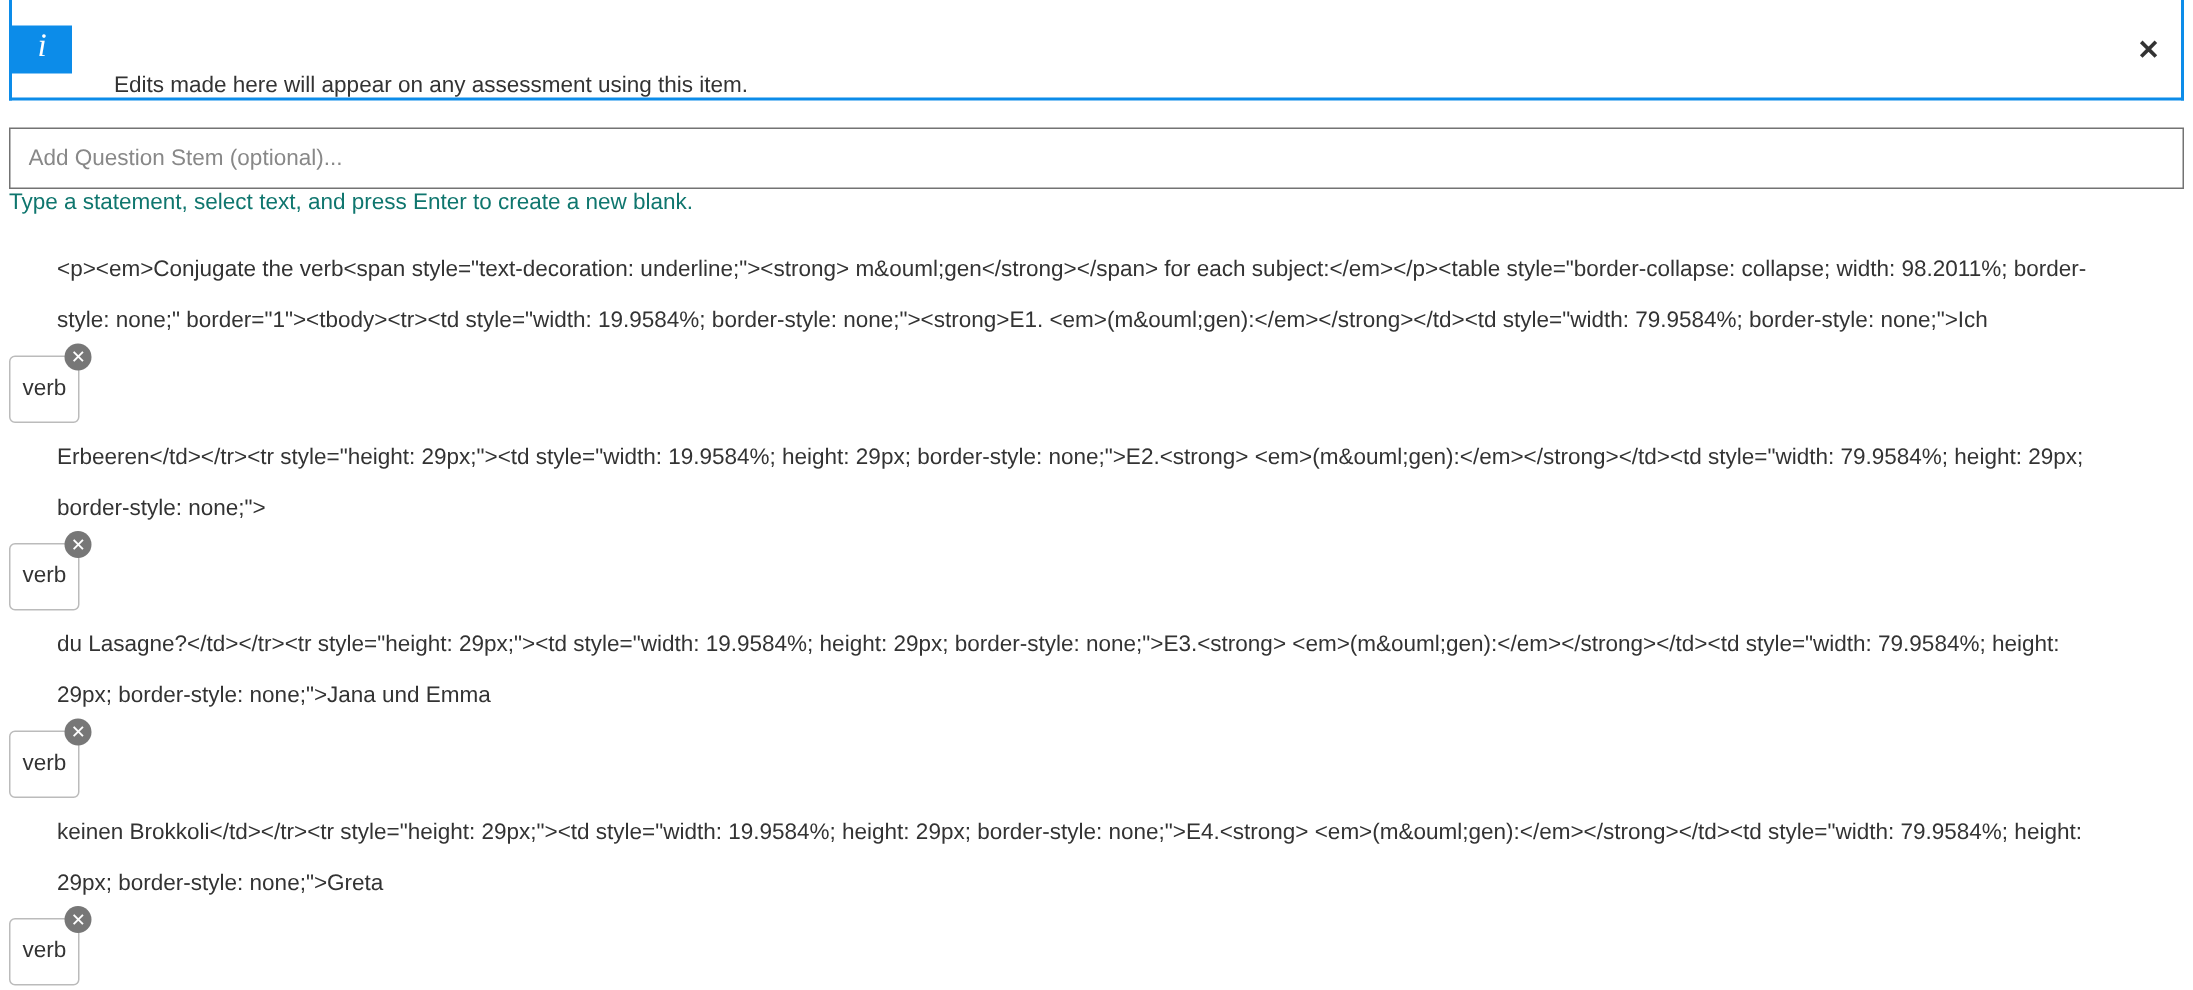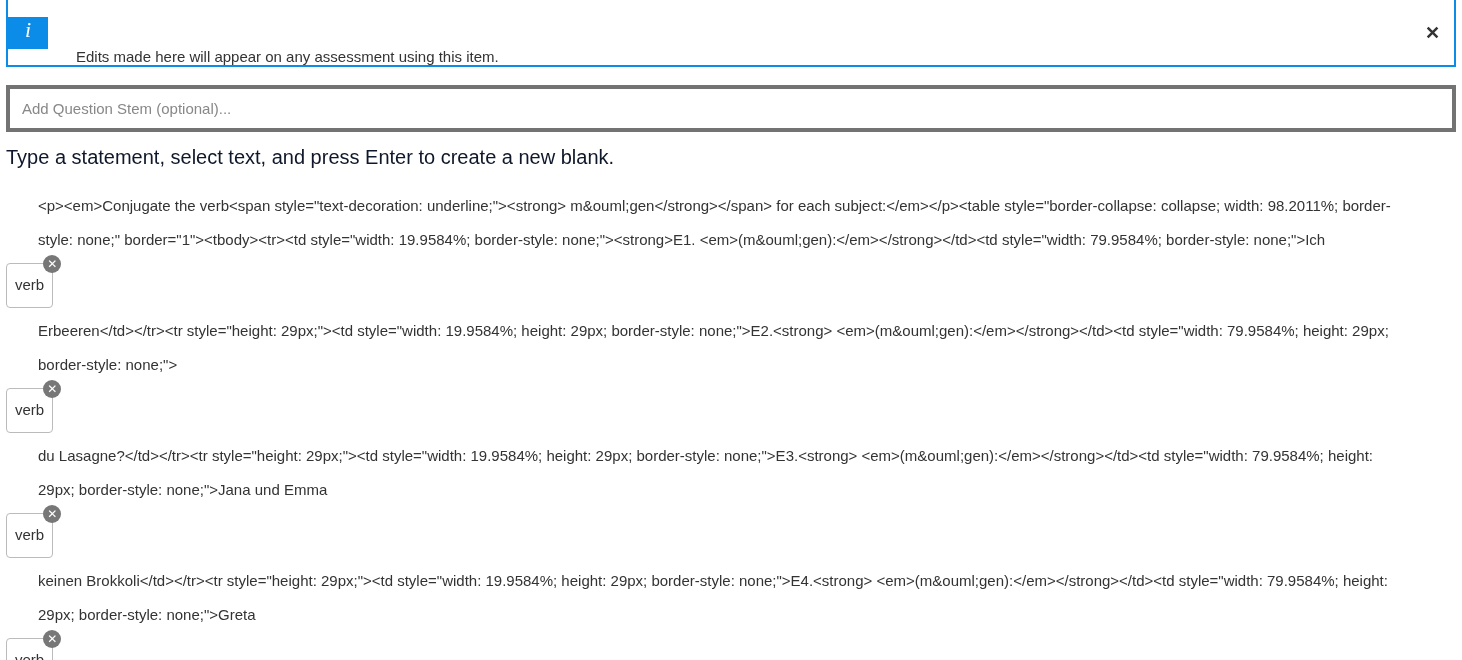--- a/index.html
+++ b/index.html
@@ -23,36 +23,36 @@
     font-style:italic;
     font-family:"Times New Roman",serif;
     font-size:22px;
     display:flex; align-items:flex-start; justify-content:center;
     padding-top:0px;
   }
   .info-text { flex:1; padding-left:28px; font-size:15px; color:#333;margin-top:48px; }
   .info-close { font-size:18px; color:#333; padding:0 14px; font-weight:600; cursor:pointer; user-select:none; }
 
   .stem-wrapper{
-    border:4px solid #737373;
+    border:1px solid #737373;
     padding:10px 10px;
-    margin-bottom:14px;
+    margin-bottom:0;
   }
   .stem-input{
     width:100%;
     border:none;
     outline:none;
     font-size:15px;
     color:#333;
   }
   .stem-input::placeholder{ color:#888; }
 
   .instruction{
-    font-size:20px;
-    color:#0f172a;
+    font-size:15px;
+    color:#0f766e;
     margin:0 0 22px 0;
   }
 
   .content-flow{
     font-size:15px;
     line-height:30px;
     color:#333;
   }
   .content-flow .line{ margin-bottom:4px;margin-left:32px; }
 

